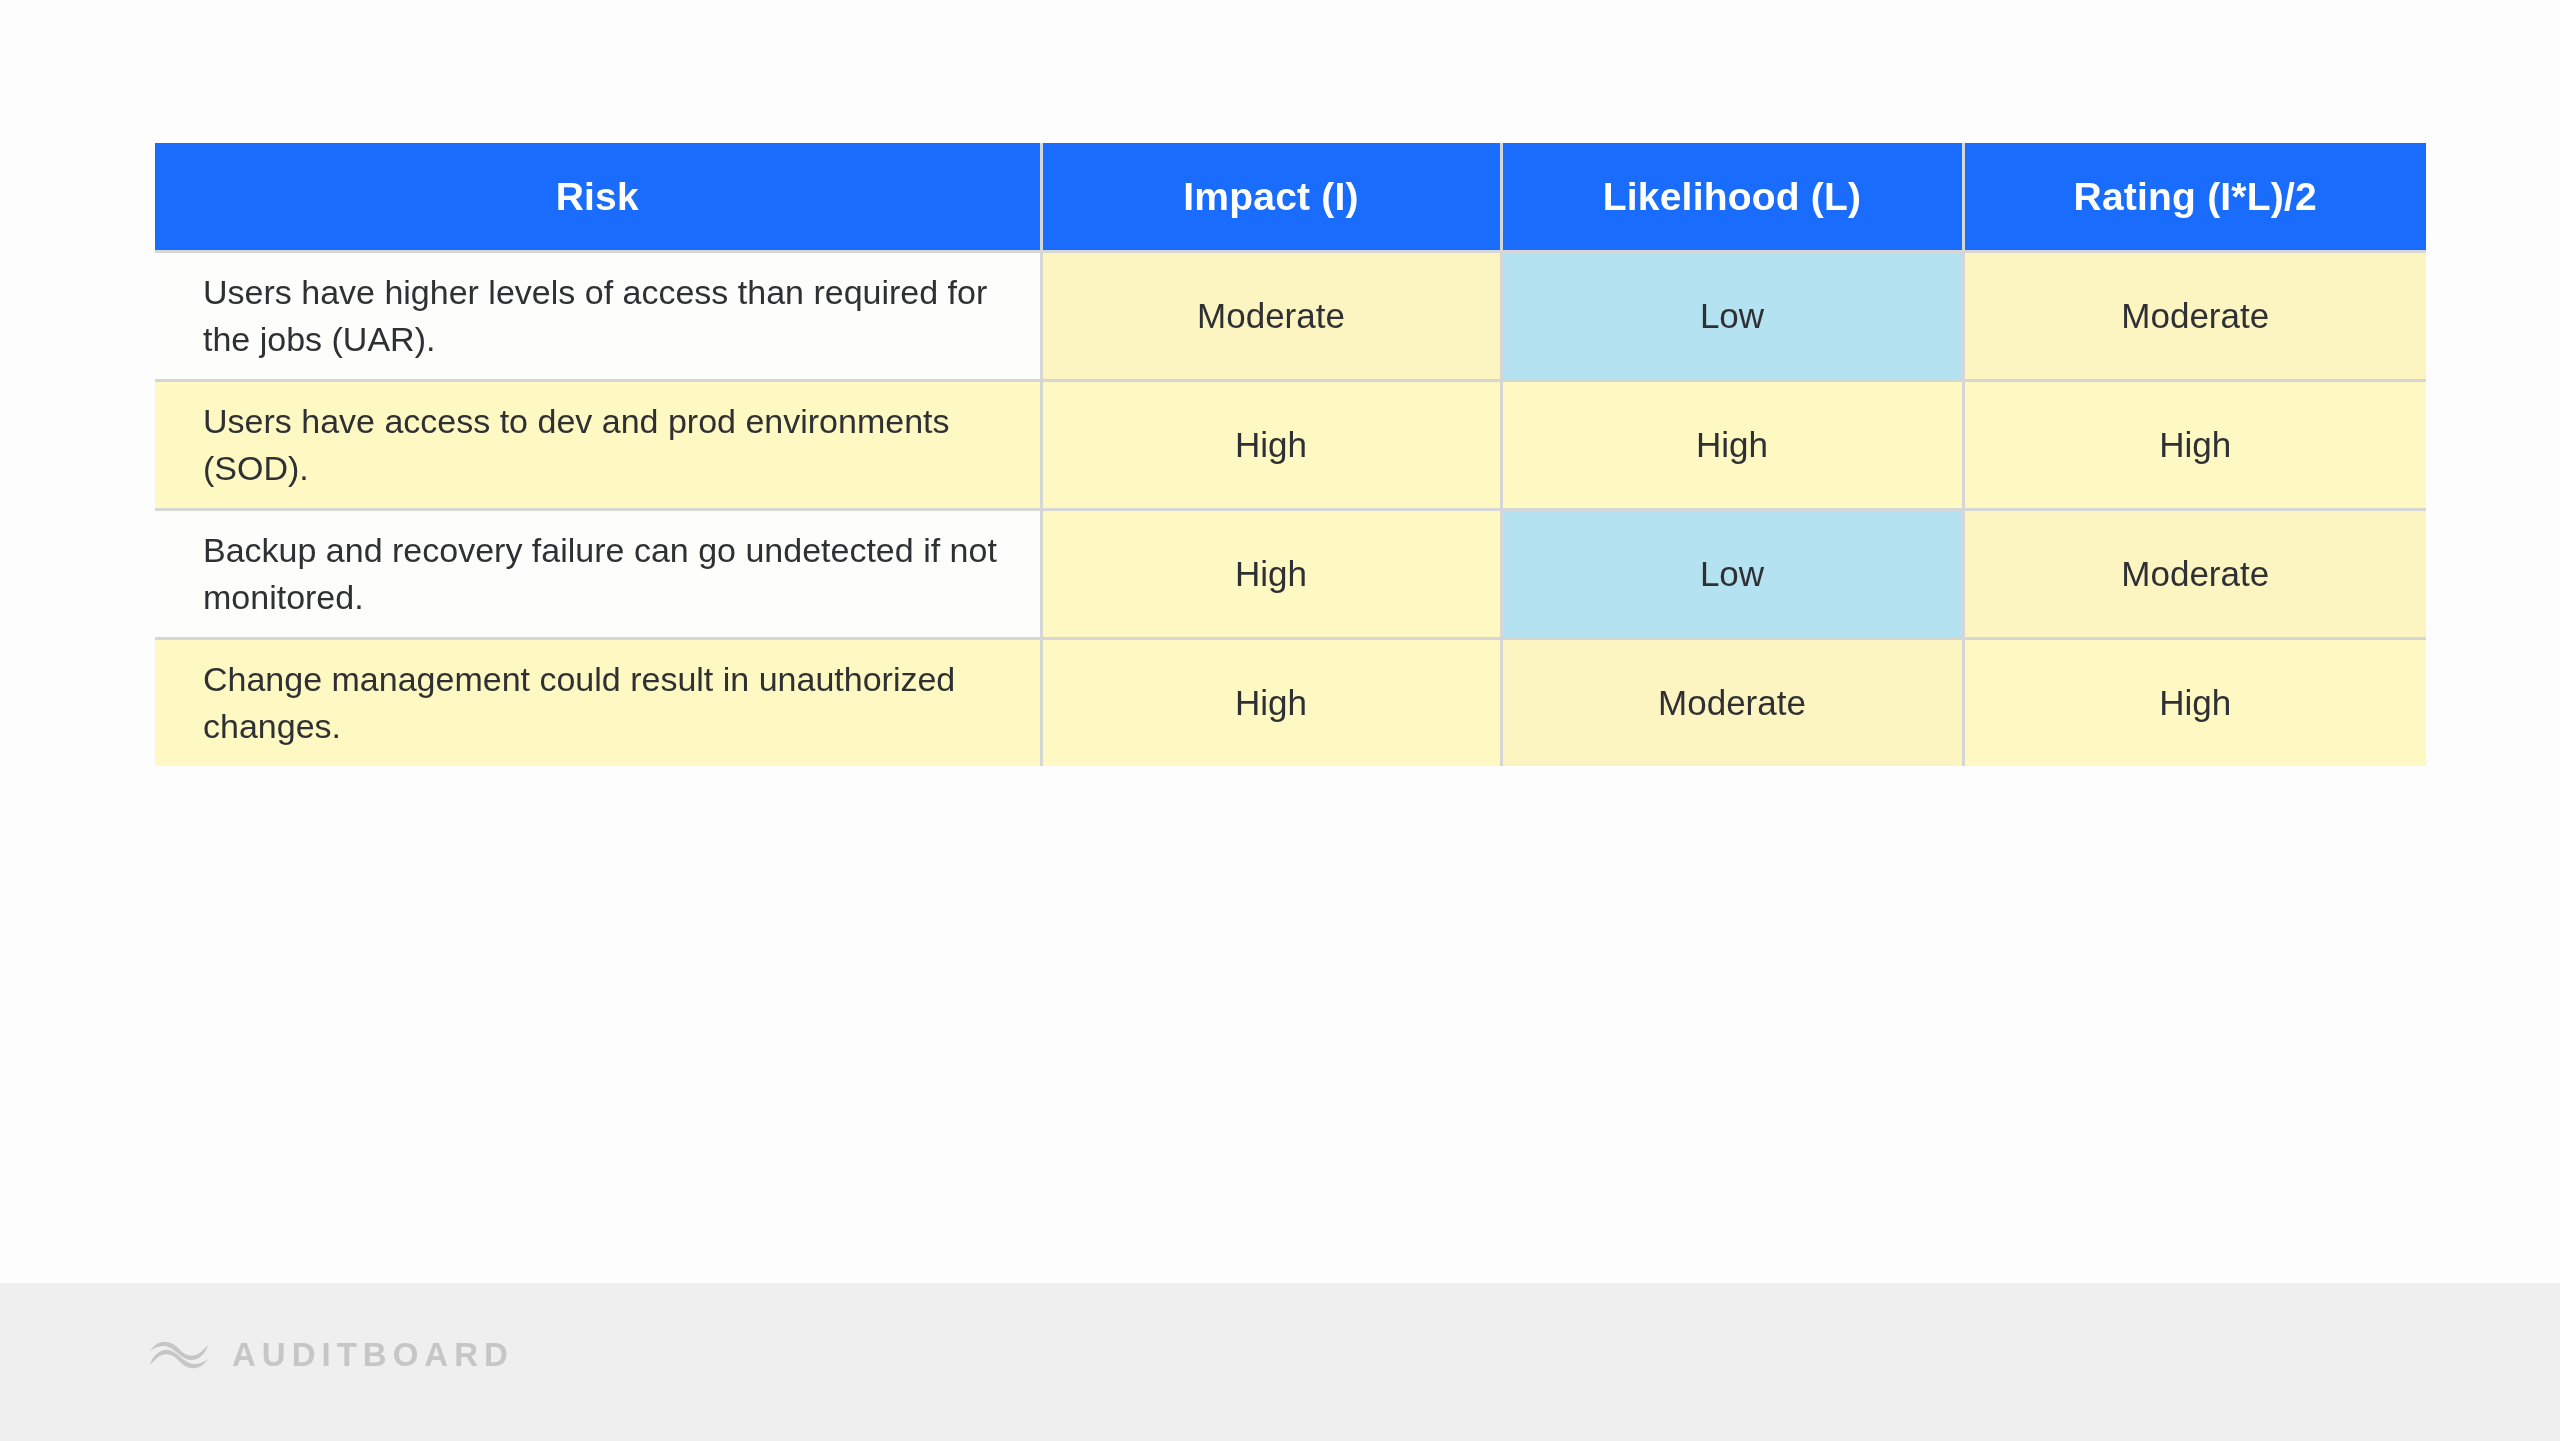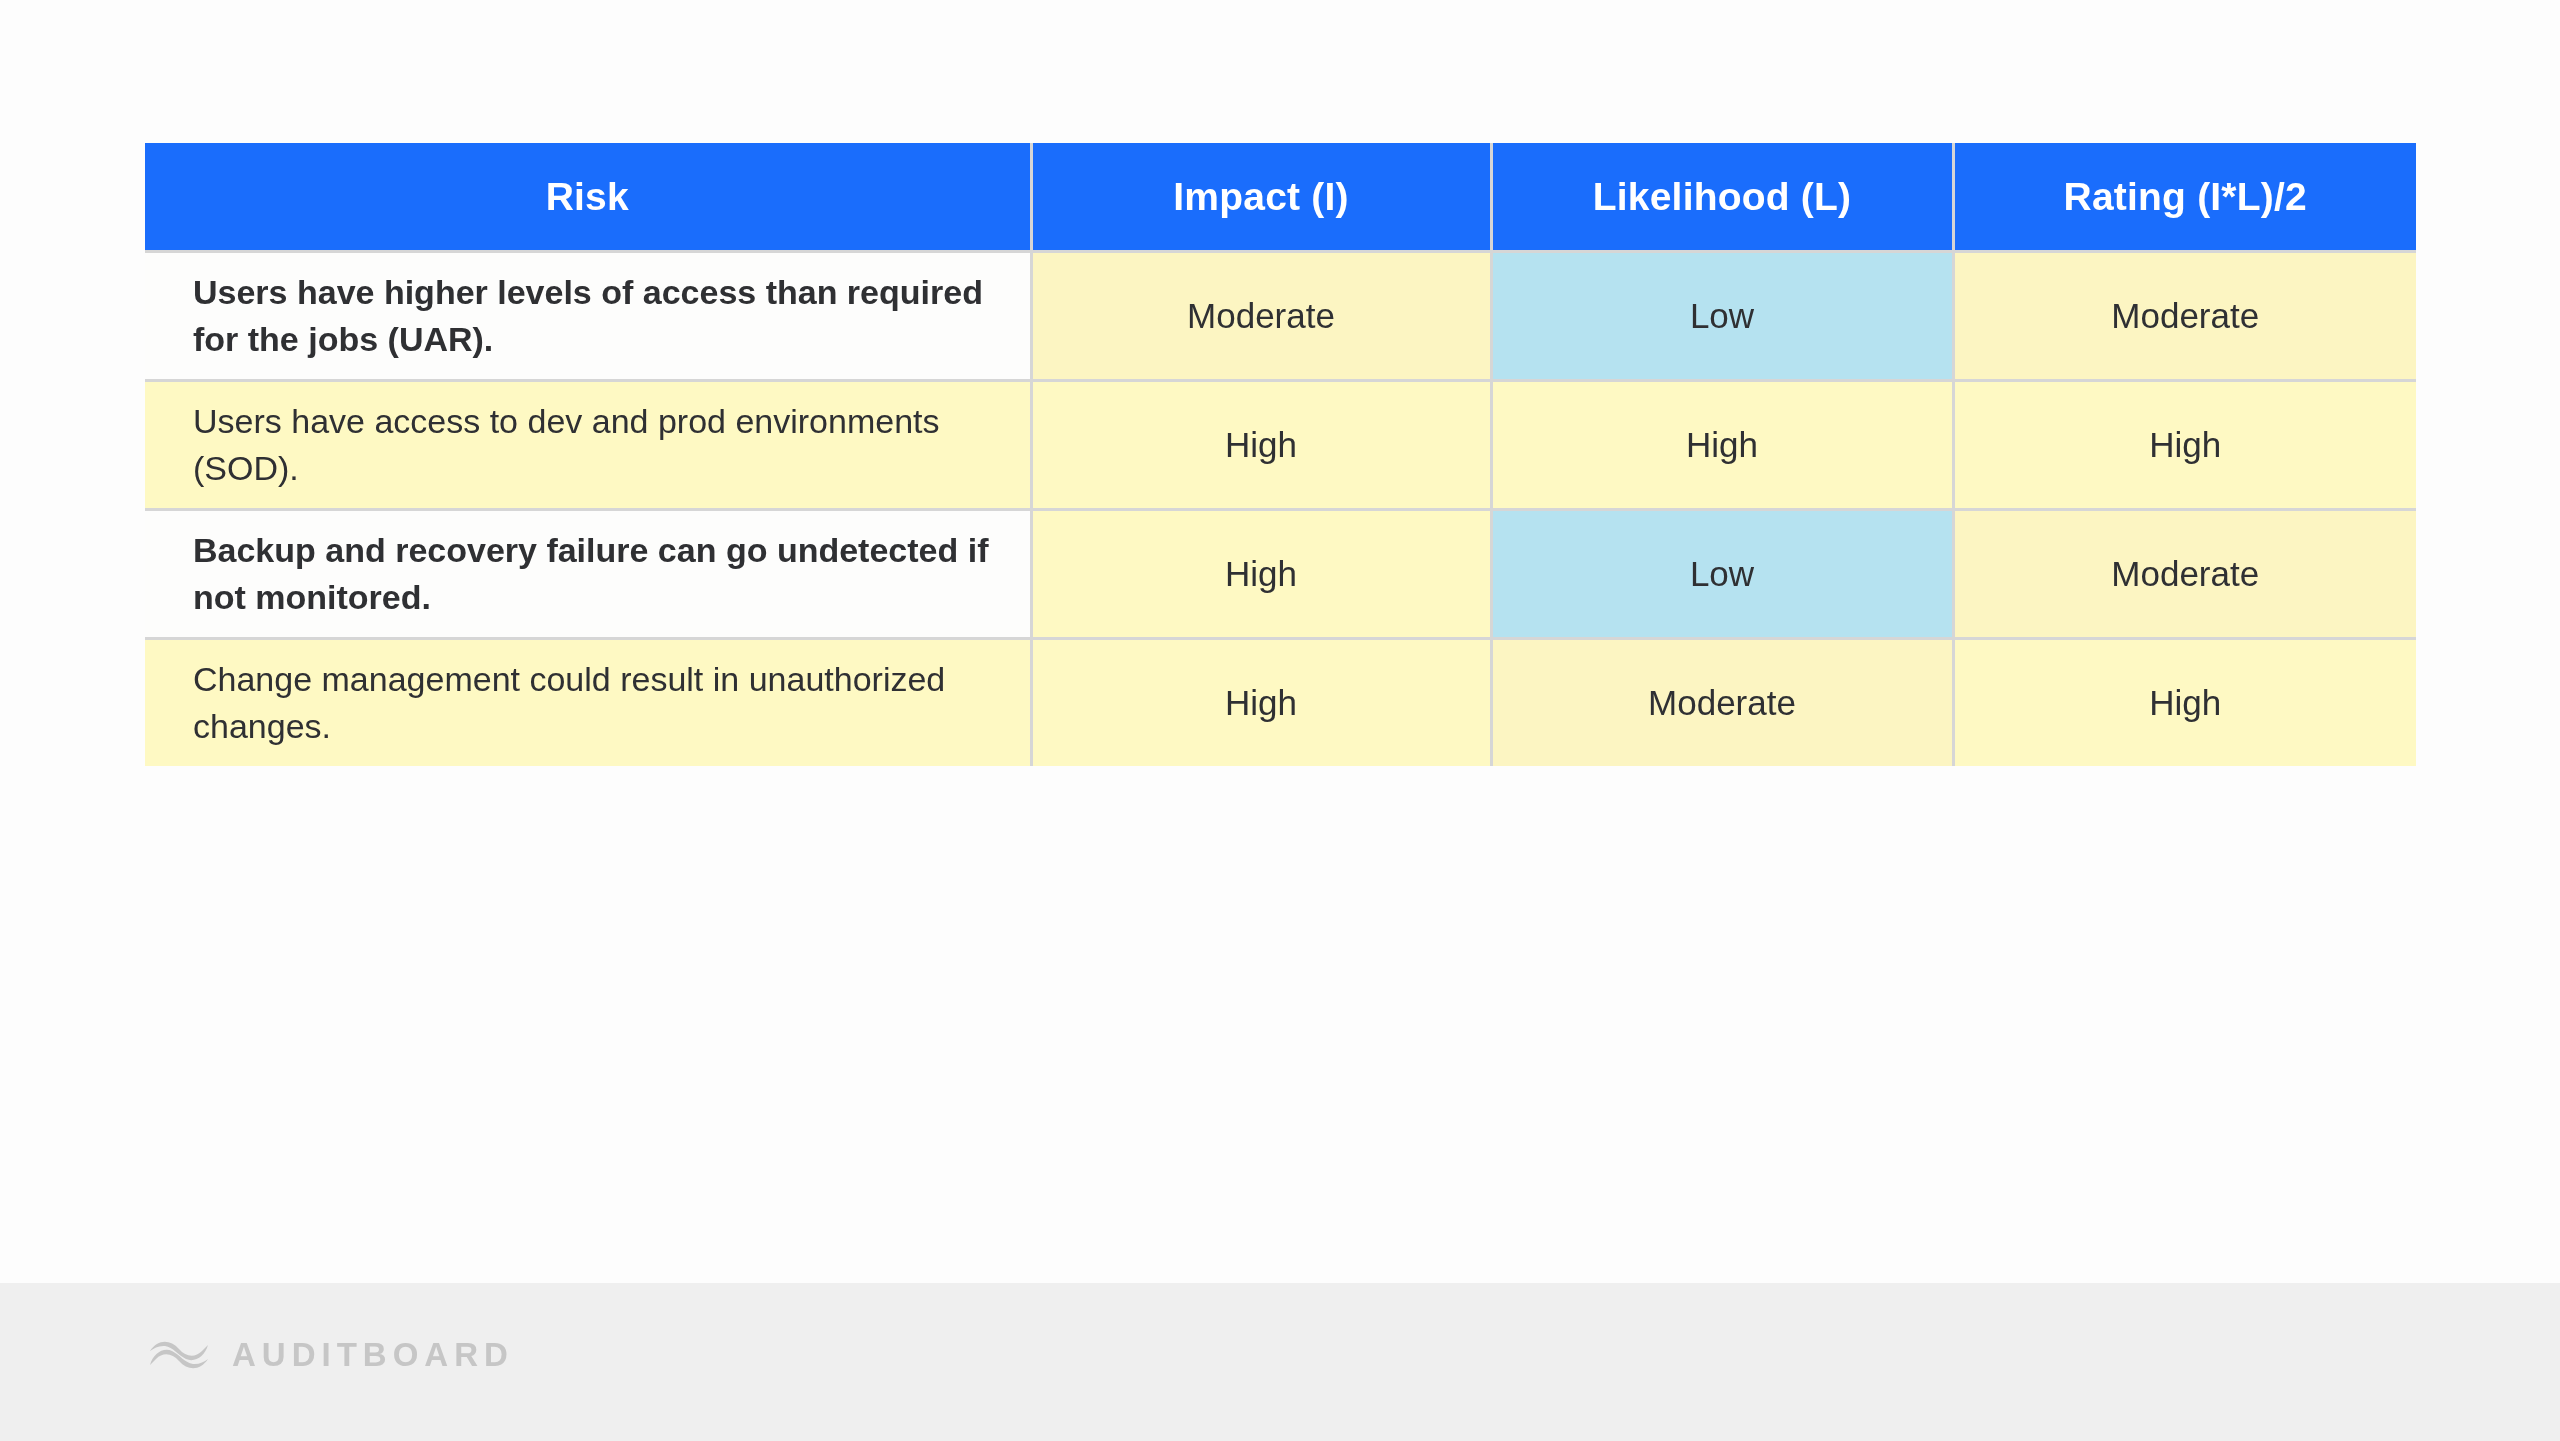--- a/index.html
+++ b/index.html
@@ -19,21 +19,21 @@
     position: absolute;
     left: 0; top: 0;
     width: 2560px;
     height: 1441px;
     background: #FDFDFD;
   }
 
   
   .table-wrap {
     position: absolute;
-    left: 145px;
+    left: 155px;
     top: 143px;
     width: 2271px;
     background: #D6D6D6;
   }
   table.risk-table {
     border-collapse: collapse;
     width: 2271px;
     table-layout: fixed;
     background: #D6D6D6;
   }
@@ -72,21 +72,21 @@
   }
   tbody td.last { border-right: 0; }
 
   td.risk-cell {
     text-align: left;
     padding: 0 34px 0 48px;
     line-height: 1.38;
     font-size: 34px;
     color: #2F3033;
   }
-  td.risk-cell.odd  { background: #FDFDFC; font-weight: bold; }
+  td.risk-cell.odd  { background: #FDFDFC; }
   td.risk-cell.even { background: #fef9c3; }
 
   td.level {
     text-align: center;
     font-size: 35px;
     color: #2F3033;
     margin-left: 28px;
   }
   .lvl-high     { background: #fef9c3; }
   .lvl-moderate { background: #FCF5C2; }

